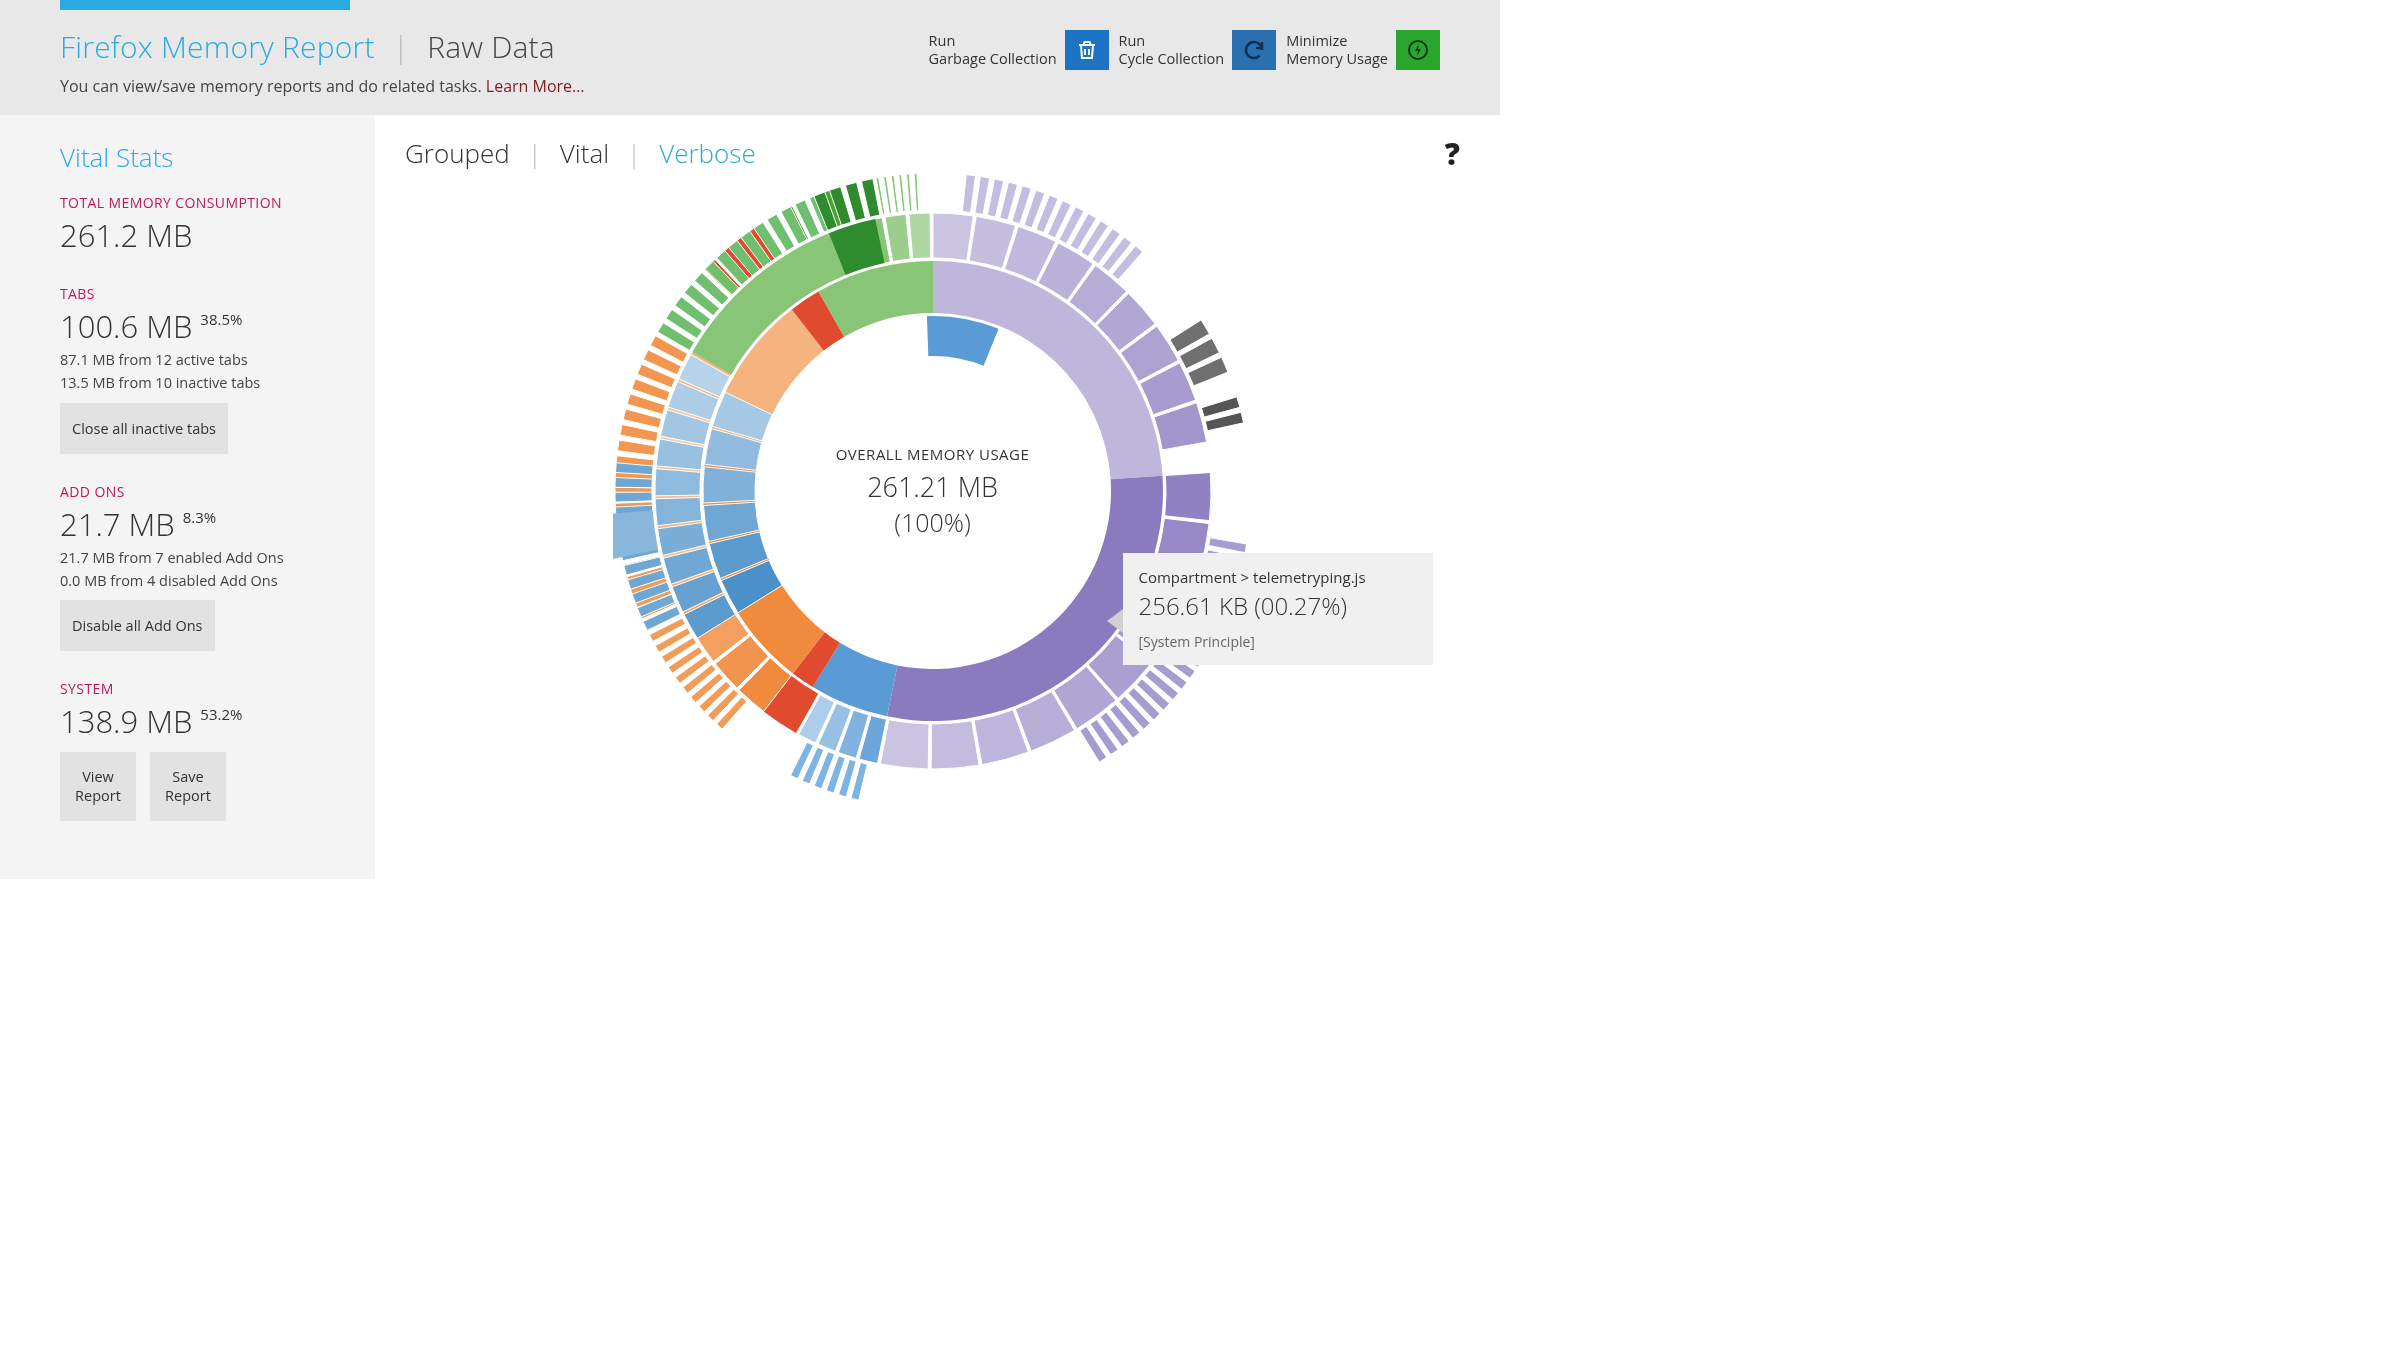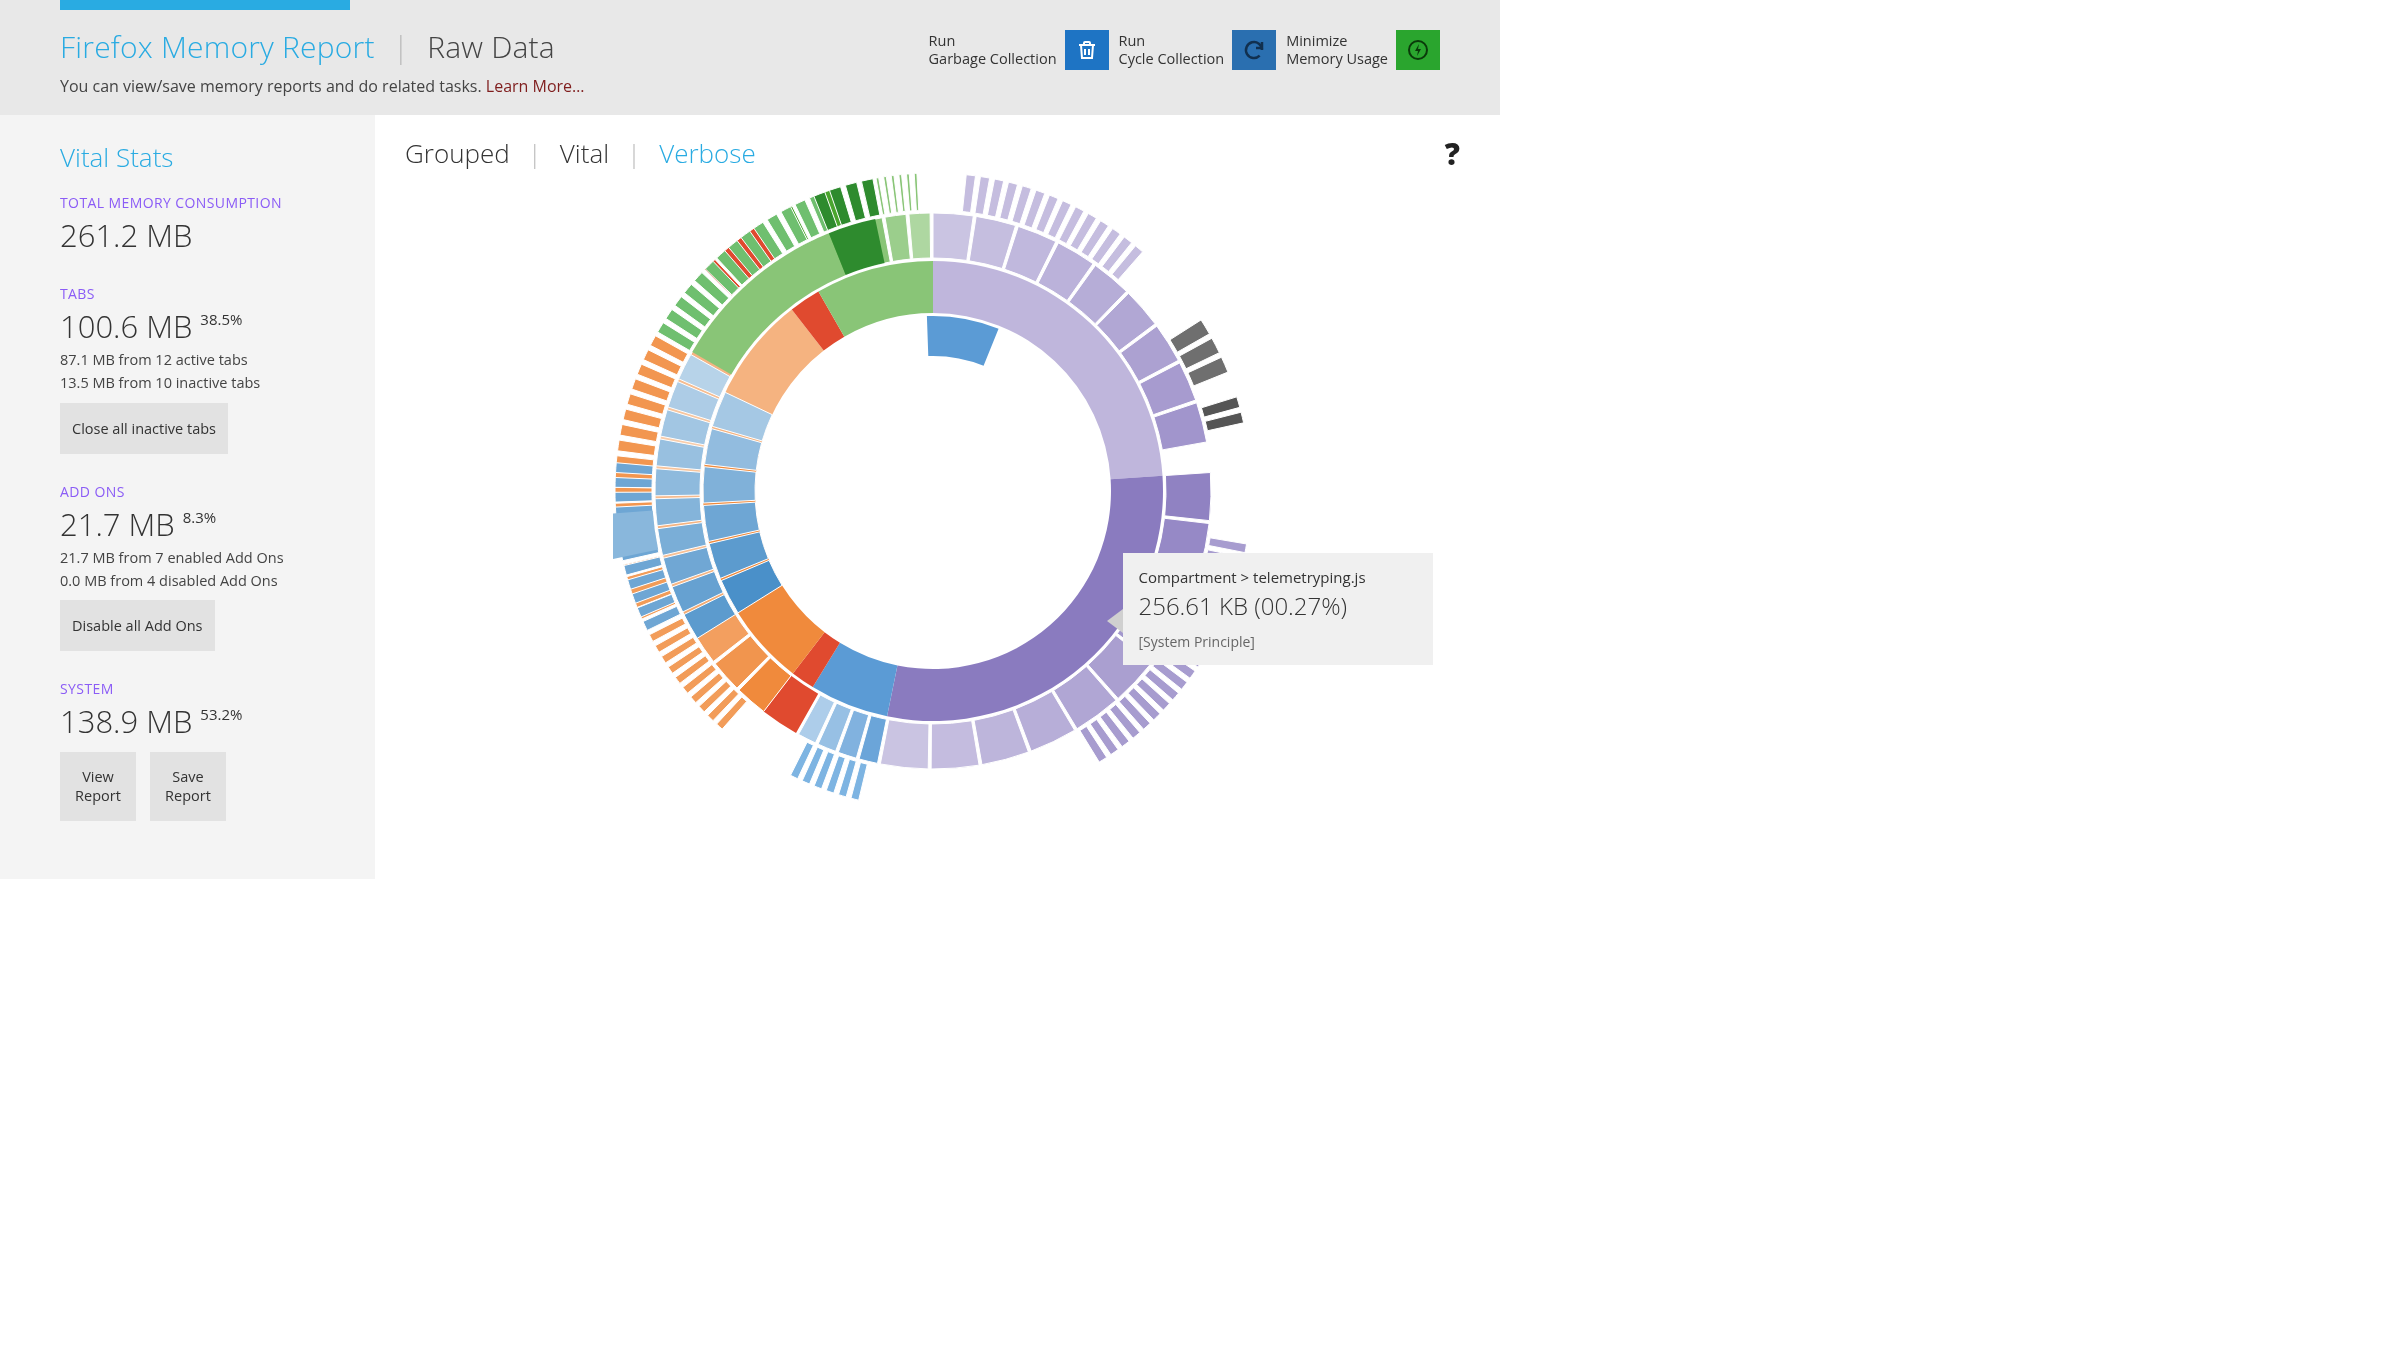--- a/index.html
+++ b/index.html
@@ -23,21 +23,21 @@
   .icon-blue { background: #1e74c4; }
   .icon-blue-alt { background: #2a6fb0; }
   .icon-green { background: #2aa52e; }
   
   .body { display: flex; }
   .sidebar { width: 375px; background: #f4f4f4; padding: 24px 40px 30px 60px; min-height: 720px; }
   .main { flex: 1; background: #fff; padding: 20px 40px 30px 30px; position: relative; }
   
   .vs-title { color: #29abe2; font-size: 26px; font-weight: 300; margin-bottom: 18px; }
   .stat-block { margin-bottom: 28px; }
-  .stat-label { font-size: 14px; letter-spacing: 0.4px; color: #8b5cf6; margin-bottom: 2px; }
+  .stat-label { font-size: 14px; letter-spacing: 0.4px; color: #be185d; margin-bottom: 2px; }
   .stat-value { font-size: 31px; font-weight: 300; color: #333; display: inline-block; }
   .stat-pct { font-size: 15px; vertical-align: top; margin-left: 4px; position: relative; top: 4px; }
   .stat-detail { font-size: 14.5px; color: #444; line-height: 1.3; margin-top: 4px; }
   .btn { display: inline-block; background: #e2e2e2; border: none; padding: 16px 12px; font-size: 14.5px; color: #333; margin-top: 10px; cursor: pointer; font-family: inherit; }
   .btn-row { display: flex; gap: 14px; margin-top: 10px; }
   .btn-row .btn { flex: 0 0 auto; text-align: center; width: 76px; line-height: 1.25; margin-top: 0; }
   
   .tabs { font-size: 26px; font-weight: 300; color: #333; display: flex; gap: 18px; align-items: center; }
   .tab-sep { color: #bbb; }
   .tab-active { color: #29abe2; text-align: center; }
@@ -370,20 +370,25 @@
             <path d="M 167.91523479842095 40.72553966826723 A 318 318 0 0 1 177.5417189585455 35.69446336254026 L 194.1170535451298 68.77403838010633 A 281 281 0 0 0 185.61063200740972 73.21973788296572 Z" fill="#6fbf6f" stroke="#fff" stroke-width="1"></path>
             <path d="M 182.02497096061646 33.49190000703072 A 318 318 0 0 1 191.8902670968312 28.94691835426522 L 206.79611652267158 62.8115850866306 A 281 281 0 0 0 198.07866930796612 66.82774811942025 Z" fill="#6fbf6f" stroke="#fff" stroke-width="1"></path>
             <path d="M 196.4777347846471 26.970564625210386 A 318 318 0 0 1 206.55731621635928 22.922977165912584 L 219.7566221911854 57.488542715790686 A 281 281 0 0 0 210.8498222468108 61.06518446441544 Z" fill="#6fbf6f" stroke="#fff" stroke-width="1"></path>
             <path d="M 79.24493774792606 180.99999999999997 A 278 278 0 0 1 215.85936703037638 62.24288843043314 L 232.71666373409244 103.96616188593856 A 233 233 0 0 0 118.2160809182258 203.49999999999997 Z" fill="#89c577"></path>
             <path d="M 215.85936703037638 62.24288843043314 A 278 278 0 0 1 262.20054995266275 48.07496699600205 L 271.55657603946196 92.09160902902329 A 233 233 0 0 0 232.71666373409244 103.96616188593856 Z" fill="#2e8b2e"></path>
             <path d="M 200.8751032937399 25.155534247761636 A 318 318 0 0 1 211.7593030322501 20.988375610686774 L 224.35334639013297 55.779036310072286 A 281 281 0 0 0 214.73554725012866 59.46133686673278 Z" fill="#2e8b2e" stroke="#fff" stroke-width="1"></path>
             <path d="M 216.4693268826242 19.325092959417248 A 318 318 0 0 1 227.55670243575557 15.733280269680904 L 238.31268359889094 51.13538287981237 A 281 281 0 0 0 228.515348597539 54.30928025659199 Z" fill="#2e8b2e" stroke="#fff" stroke-width="1"></path>
             <path d="M 232.34732085019436 14.318780691614563 A 318 318 0 0 1 243.60748249223036 11.31215885813532 L 252.4959200638891 47.22866867652834 A 281 281 0 0 0 242.5459030154233 49.88546344133238 Z" fill="#2e8b2e" stroke="#fff" stroke-width="1"></path>
             <path d="M 248.46556471865085 10.15031939829521 A 318 318 0 0 1 259.8676491292146 7.737129362530936 L 266.8641805198406 44.06960173229936 A 281 281 0 0 0 256.78875372937387 46.20201179534894 Z" fill="#2e8b2e" stroke="#fff" stroke-width="1"></path>
           </svg>
+        <div class="center-label">
+          <div class="l1">OVERALL MEMORY USAGE</div>
+          <div class="l2">261.21 MB</div>
+          <div class="l3">(100%)</div>
+        </div>
         <div class="tooltip">
           <div class="tooltip-caret"></div>
           <div class="t1">Compartment &gt; telemetryping.js</div>
           <div class="t2">256.61 KB (00.27%)</div>
           <div class="t3">[System Principle]</div>
         </div>
       </div>
     </div>
   </div>
 </div>

